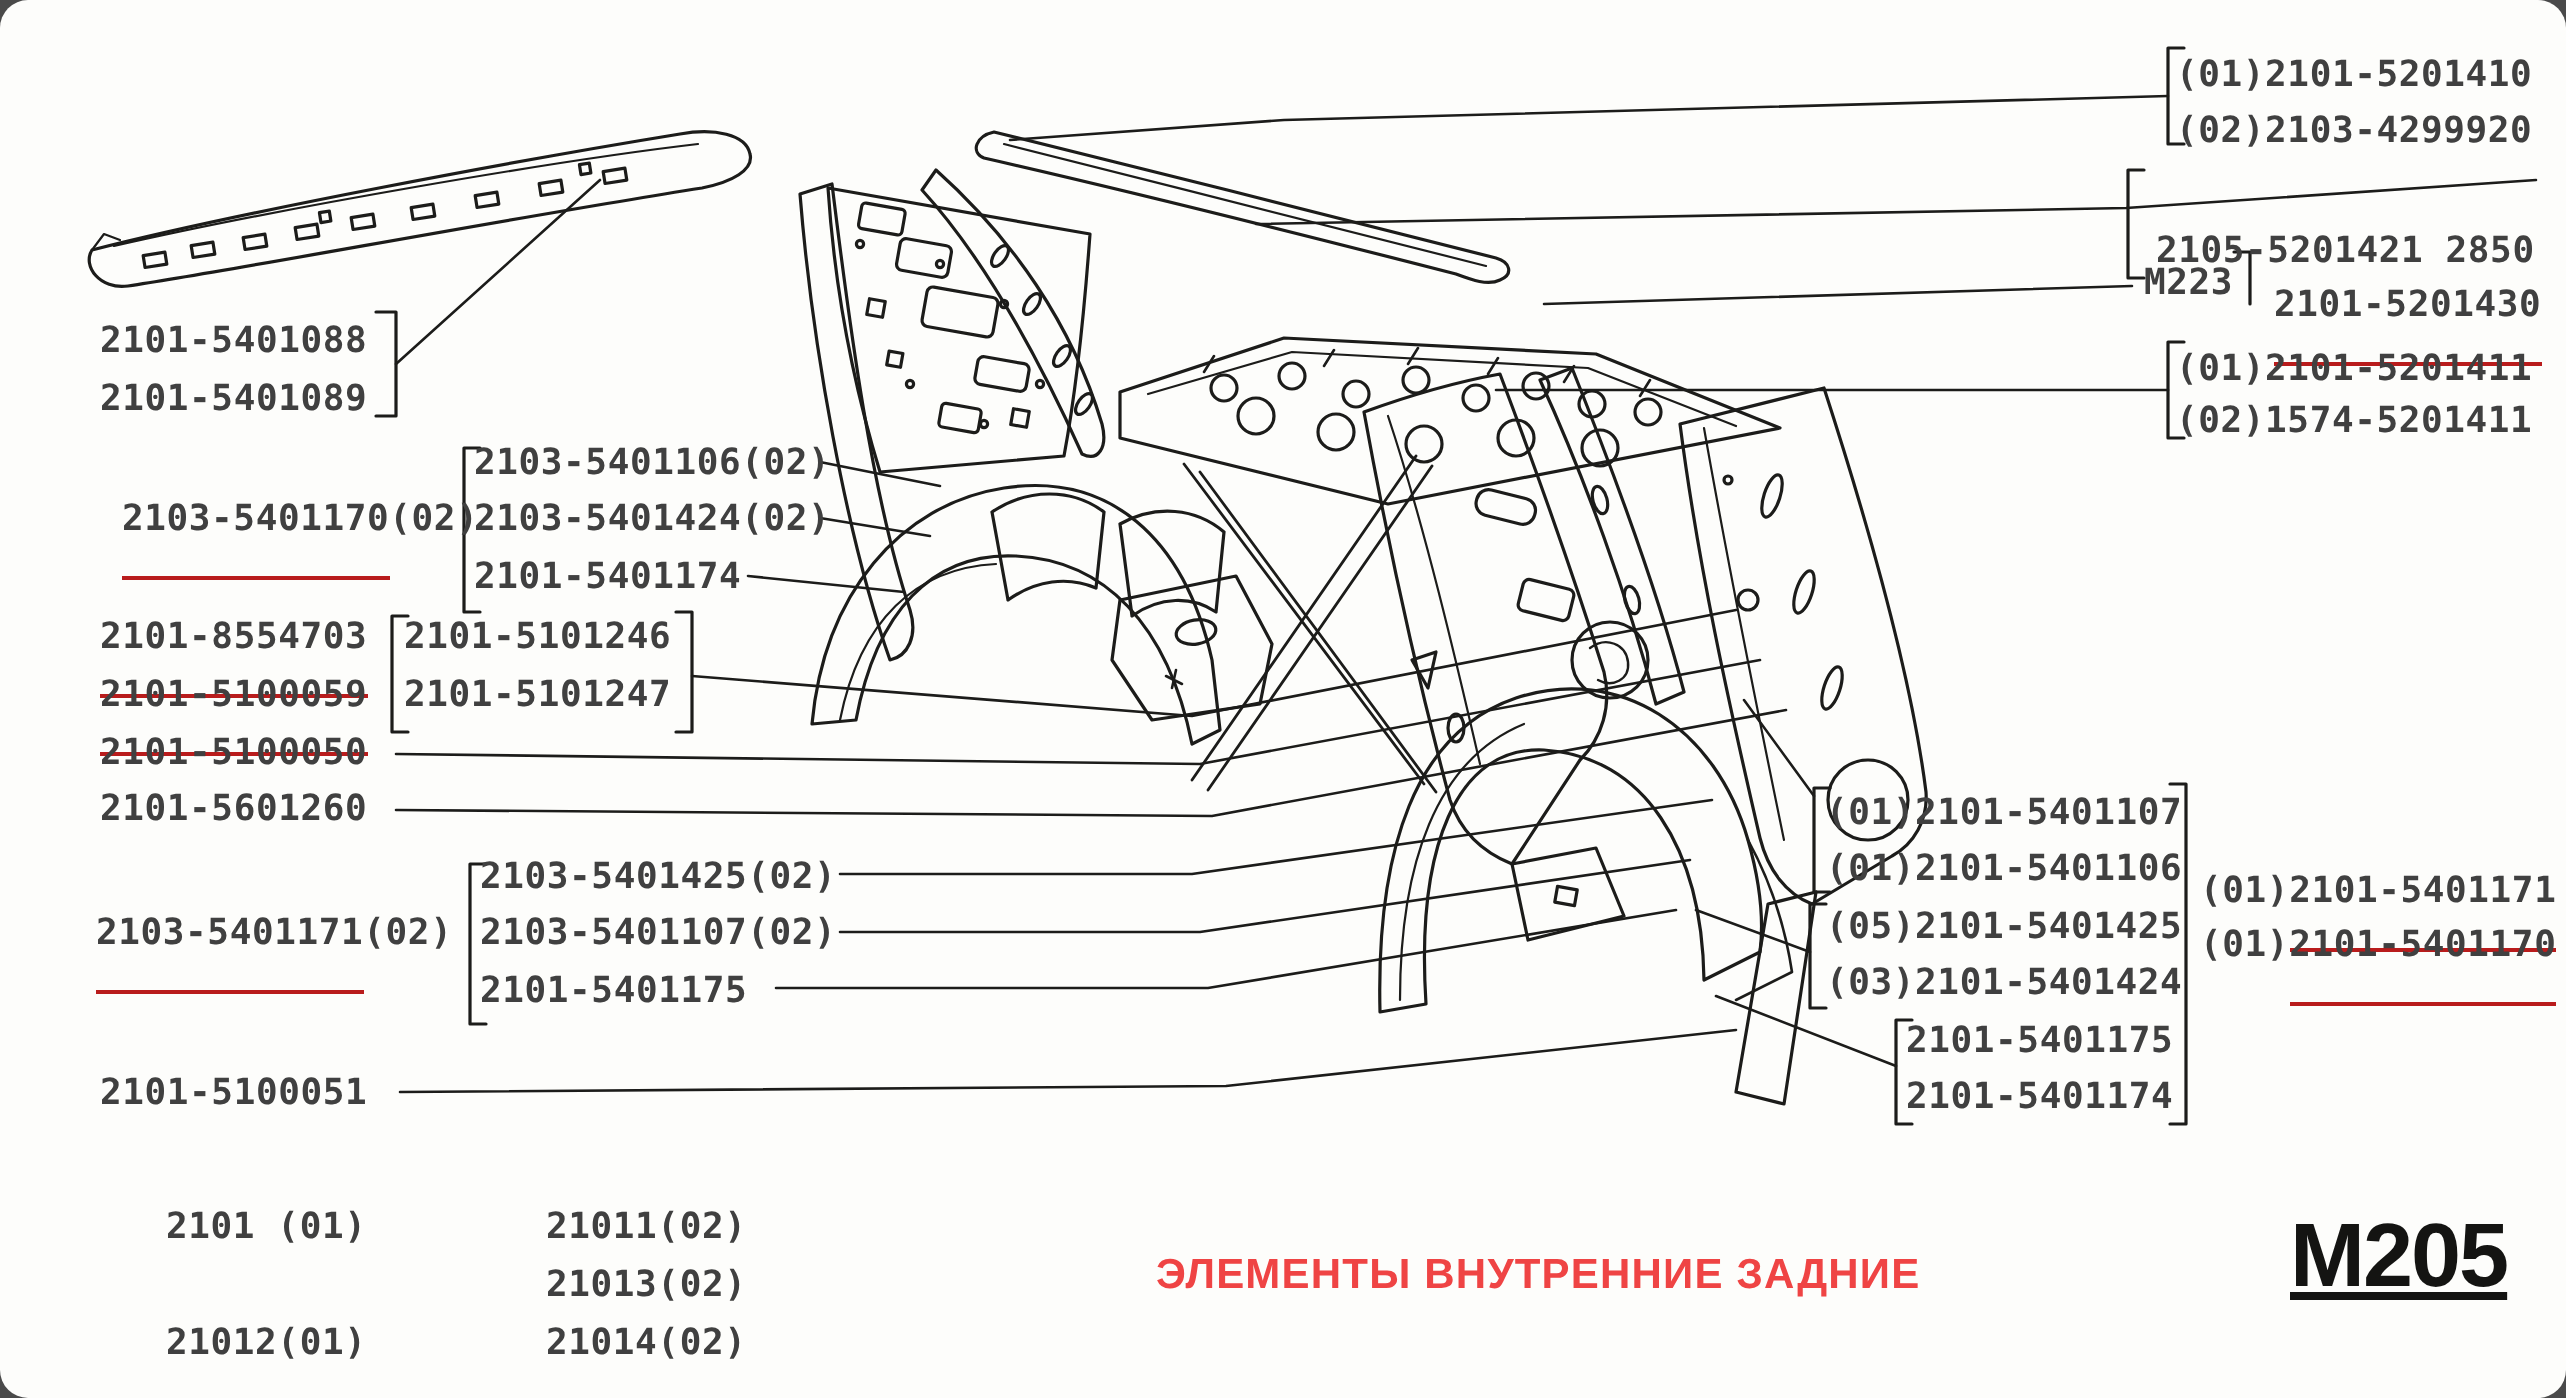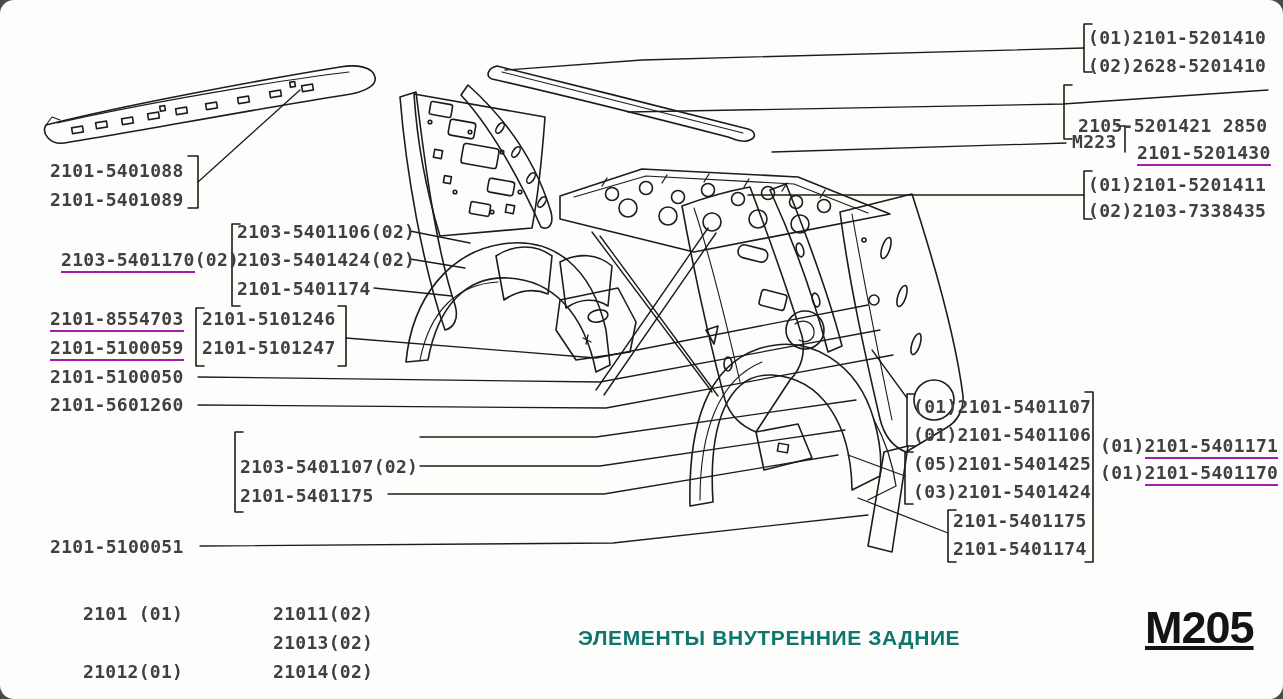--- a/index.html
+++ b/index.html
@@ -18,26 +18,26 @@
   }
   #art{position:absolute;left:0;top:0;width:1283px;height:699px;}
   .lbl{
     position:absolute;
     font:bold 18px "DejaVu Sans Mono", monospace;
     letter-spacing:.3px;
     color:#404040;
     white-space:nowrap;
     line-height:22px;
   }
-  .u, .lbl .u{border-bottom:2px solid #a21caf;padding-bottom:1px;text-align:right;}
+  .u, .lbl .u{border-bottom:2px solid #b91c1c;padding-bottom:18px;text-align:right;}
   .title{
     position:absolute;
     font:bold 21px "Liberation Sans", sans-serif;
     letter-spacing:.6px;
-    color:#0f766e;
+    color:#ef4444;
     white-space:nowrap;
   }
   .sheet{
     position:absolute;
     font:bold 45px "Liberation Sans", sans-serif;
     letter-spacing:-1px;
     color:#141412;
     white-space:nowrap;
     text-decoration:underline;
   }
@@ -207,32 +207,34 @@
   <div class="lbl" style="left:237px;top:249px">2103-5401424(02)</div>
   <div class="lbl" style="left:237px;top:278px">2101-5401174</div>
 
   <div class="lbl" style="left:50px;top:308px"><span class="u">2101-8554703</span></div>
   <div class="lbl" style="left:202px;top:308px">2101-5101246</div>
   <div class="lbl" style="left:50px;top:337px"><span class="u">2101-5100059</span></div>
   <div class="lbl" style="left:202px;top:337px">2101-5101247</div>
   <div class="lbl" style="left:50px;top:366px">2101-5100050</div>
   <div class="lbl" style="left:50px;top:394px">2101-5601260</div>
 
+  <div class="lbl" style="left:48px;top:456px"><span class="u">2103-5401171</span><span>(02)</span></div>
+  <div class="lbl" style="left:240px;top:428px">2103-5401425(02)</div>
   <div class="lbl" style="left:240px;top:456px">2103-5401107(02)</div>
   <div class="lbl" style="left:240px;top:485px">2101-5401175</div>
 
   <div class="lbl" style="left:50px;top:536px">2101-5100051</div>
 
   <div class="lbl" style="left:1088px;top:27px">(01)2101-5201410</div>
-  <div class="lbl" style="left:1088px;top:55px">(02)2628-5201410</div>
+  <div class="lbl" style="left:1088px;top:55px">(02)2103-4299920</div>
   <div class="lbl" style="left:1078px;top:115px">2105-5201421 2850</div>
   <div class="lbl" style="left:1072px;top:131px">M223</div>
   <div class="lbl" style="left:1137px;top:142px"><span class="u">2101-5201430</span></div>
   <div class="lbl" style="left:1088px;top:174px">(01)2101-5201411</div>
-  <div class="lbl" style="left:1088px;top:200px">(02)2103-7338435</div>
+  <div class="lbl" style="left:1088px;top:200px">(02)1574-5201411</div>
 
   <div class="lbl" style="left:913px;top:396px">(01)2101-5401107</div>
   <div class="lbl" style="left:913px;top:424px">(01)2101-5401106</div>
   <div class="lbl" style="left:913px;top:453px">(05)2101-5401425</div>
   <div class="lbl" style="left:913px;top:481px">(03)2101-5401424</div>
   <div class="lbl" style="left:953px;top:510px">2101-5401175</div>
   <div class="lbl" style="left:953px;top:538px">2101-5401174</div>
   <div class="lbl" style="left:1100px;top:435px"><span>(01)</span><span class="u">2101-5401171</span></div>
   <div class="lbl" style="left:1100px;top:462px"><span>(01)</span><span class="u">2101-5401170</span></div>
 

